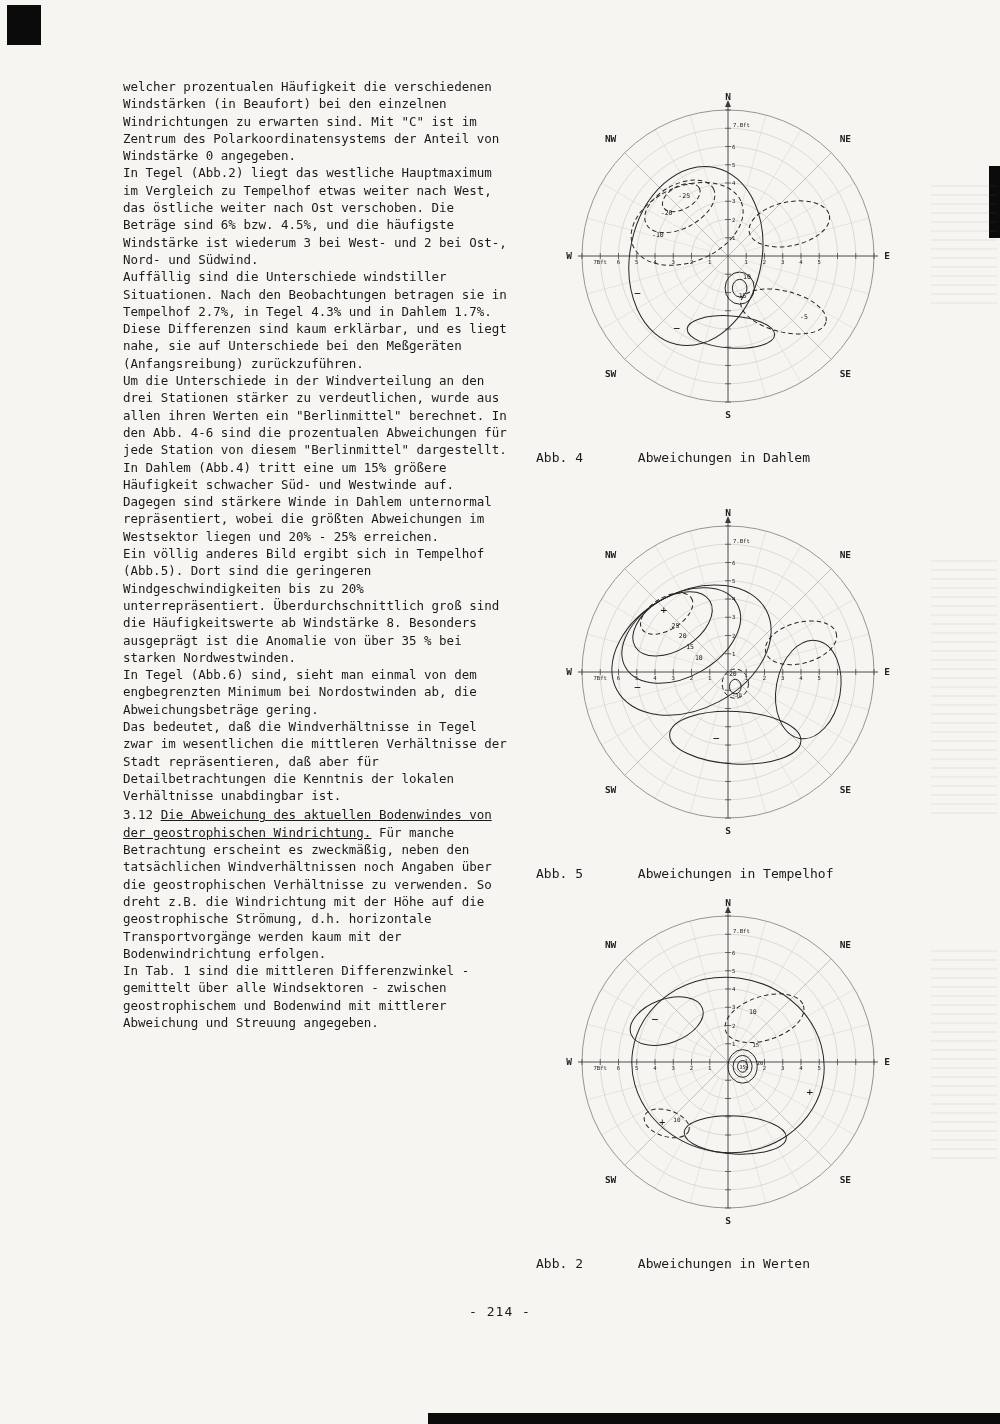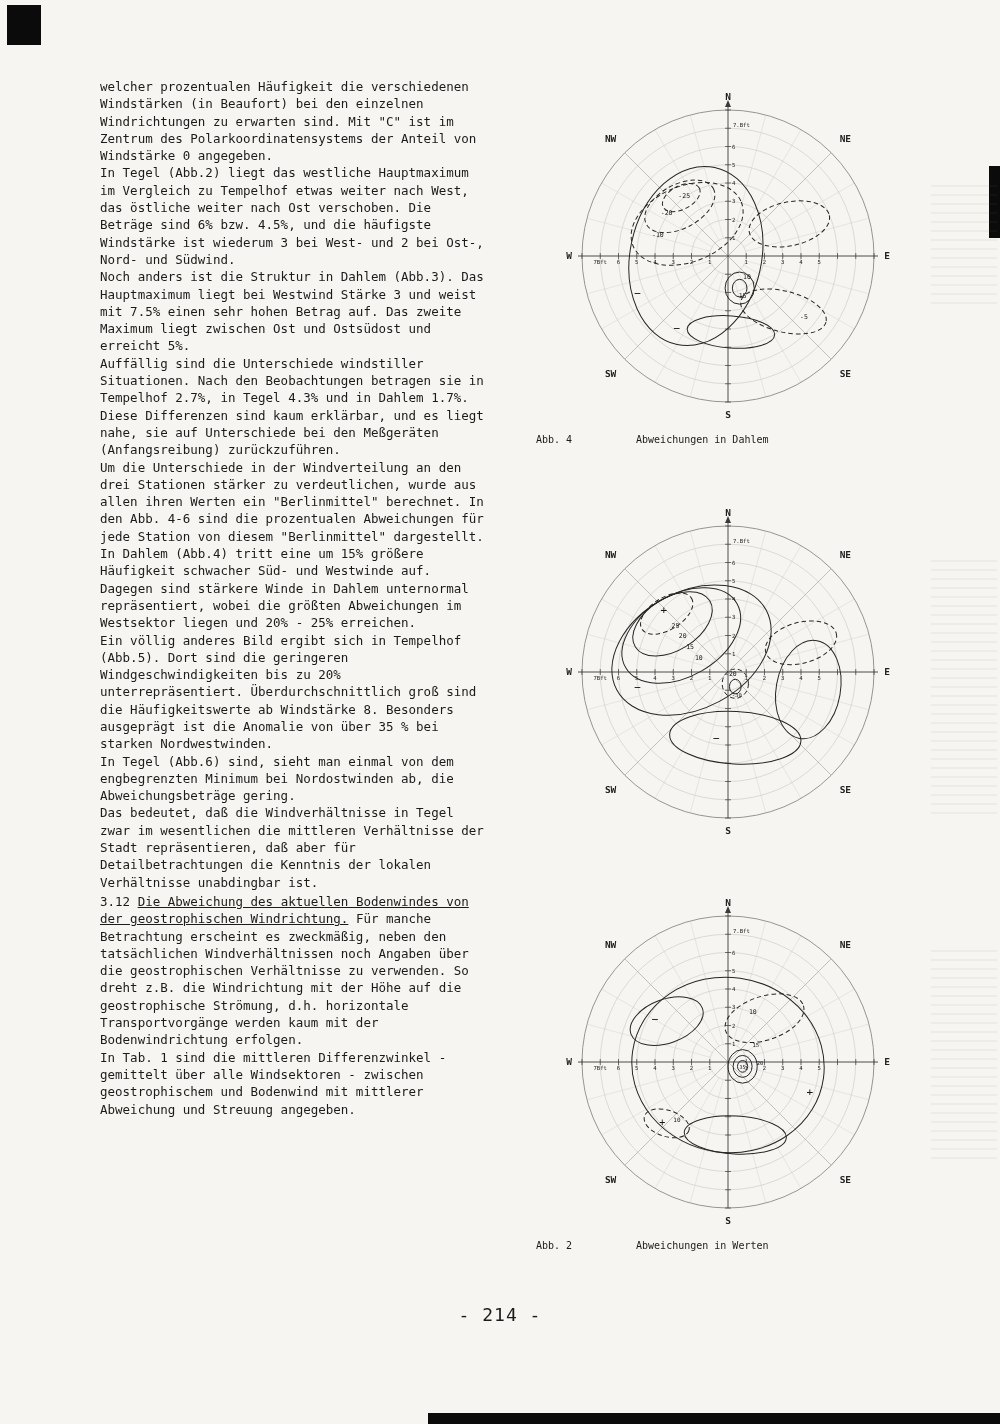--- a/index.html
+++ b/index.html
@@ -16,54 +16,53 @@
   .mark-bottom { position:absolute; left:428px; top:1413px; width:572px; height:11px; background:#0b0b0b; }
   .bleed {
     position:absolute; right:3px; width:66px; opacity:.5;
     background:repeating-linear-gradient(180deg, rgba(110,110,110,.14) 0 2px, transparent 2px 9px);
   }
   .bleed.b1 { top:185px; height:120px; }
   .bleed.b2 { top:560px; height:260px; }
   .bleed.b3 { top:950px; height:210px; }
   
   .text-col {
-    position:absolute; left:100px; top:78px; width:388px;
+    position:absolute; left:123px; top:78px; width:388px;
     font-size:12.5px; line-height:17.3px; text-align:left;
   }
   .para { margin:0; }
   .section-para { margin-top:2px; }
   .underlined { text-decoration:underline; }
   
   .fig { position:absolute; left:528px; width:410px; }
   .fig svg { display:block; }
-  .cap { margin-top:4px; padding-left:8px; font-size:10px; white-space:nowrap; }
+  .cap { margin-top:20px; padding-left:8px; font-size:13px; white-space:nowrap; }
   .cap-label { display:inline-block; min-width:90px; }
   .cap-text { display:inline-block; margin-left:4px; }
   .page-number {
     position:absolute; top:1304px; left:0; width:1000px;
-    text-align:center; font-size:18px; letter-spacing:1px;
+    text-align:center; font-size:13px; letter-spacing:1px;
   }
 </style>
 </head>
 <body>
 
 <div class="page">
 
   <div class="mark-tl"></div>
   <div class="mark-right"></div>
   <div class="mark-bottom"></div>
   <div class="bleed b1"></div>
   <div class="bleed b2"></div>
   <div class="bleed b3"></div>
 
   <div class="text-col">
     <div id="paras-before">
         <p class="para">welcher prozentualen Häufigkeit die verschiedenen Windstärken (in Beaufort) bei den einzelnen Windrichtungen zu erwarten sind. Mit "C" ist im Zentrum des Polarkoordinatensystems der Anteil von Windstärke 0 angegeben.</p>
         <p class="para">In Tegel (Abb.2) liegt das westliche Hauptmaximum im Vergleich zu Tempelhof etwas weiter nach West, das östliche weiter nach Ost verschoben. Die Beträge sind 6% bzw. 4.5%, und die häufigste Windstärke ist wiederum 3 bei West- und 2 bei Ost-, Nord- und Südwind.</p>
-        <p class="para">Noch anders ist die Struktur in Dahlem (Abb.3). Das Hauptmaximum liegt bei Westwind Stärke 3 und weist mit 7.5% einen sehr hohen Betrag auf. Das zweite Maximum liegt zwischen Ost und Ostsüdost und erreicht 5%.</p>
         <p class="para">Auffällig sind die Unterschiede windstiller Situationen. Nach den Beobachtungen betragen sie in Tempelhof 2.7%, in Tegel 4.3% und in Dahlem 1.7%. Diese Differenzen sind kaum erklärbar, und es liegt nahe, sie auf Unterschiede bei den Meßgeräten (Anfangsreibung) zurückzuführen.</p>
         <p class="para">Um die Unterschiede in der Windverteilung an den drei Stationen stärker zu verdeutlichen, wurde aus allen ihren Werten ein "Berlinmittel" berechnet. In den Abb. 4-6 sind die prozentualen Abweichungen für jede Station von diesem "Berlinmittel" dargestellt. In Dahlem (Abb.4) tritt eine um 15% größere Häufigkeit schwacher Süd- und Westwinde auf. Dagegen sind stärkere Winde in Dahlem unternormal repräsentiert, wobei die größten Abweichungen im Westsektor liegen und 20% - 25% erreichen.</p>
         <p class="para">Ein völlig anderes Bild ergibt sich in Tempelhof (Abb.5). Dort sind die geringeren Windgeschwindigkeiten bis zu 20% unterrepräsentiert. Überdurchschnittlich groß sind die Häufigkeitswerte ab Windstärke 8. Besonders ausgeprägt ist die Anomalie von über 35 % bei starken Nordwestwinden.</p>
         <p class="para">In Tegel (Abb.6) sind, sieht man einmal von dem engbegrenzten Minimum bei Nordostwinden ab, die Abweichungsbeträge gering.</p>
         <p class="para">Das bedeutet, daß die Windverhältnisse in Tegel zwar im wesentlichen die mittleren Verhältnisse der Stadt repräsentieren, daß aber für Detailbetrachtungen die Kenntnis der lokalen Verhältnisse unabdingbar ist.</p>
       </div>
     <p class="para section-para"><span>3.12 </span><span class="underlined">Die Abweichung des aktuellen Bodenwindes von der geostrophischen Windrichtung.</span><span> Für manche Betrachtung erscheint es zweckmäßig, neben den tatsächlichen Windverhältnissen noch Angaben über die geostrophischen Verhältnisse zu verwenden. So dreht z.B. die Windrichtung mit der Höhe auf die geostrophische Strömung, d.h. horizontale Transportvorgänge werden kaum mit der Bodenwindrichtung erfolgen.</span></p>
     <div id="paras-after">
         <p class="para">In Tab. 1 sind die mittleren Differenzwinkel - gemittelt über alle Windsektoren - zwischen geostrophischem und Bodenwind mit mittlerer Abweichung und Streuung angegeben.</p>
       </div>
@@ -309,20 +308,24 @@
           <text x="147.44" y="122.2" font-size="6.5" text-anchor="middle">25</text>
           <text x="154.74" y="132.42000000000002" font-size="6.5" text-anchor="middle">20</text>
           <text x="162.04" y="142.64" font-size="6.5" text-anchor="middle">15</text>
           <text x="170.8" y="154.32" font-size="6.5" text-anchor="middle">10</text>
           <text x="202.92" y="170.38" font-size="6.5" text-anchor="middle">-20</text>
           <text x="208.76" y="190.82" font-size="5.5" text-anchor="middle">-30</text>
           <text x="109.48" y="184.98" font-size="11" text-anchor="middle">−</text>
           <text x="188.32" y="236.07999999999998" font-size="11" text-anchor="middle">−</text>
         </g>
       </svg>
+    <figcaption class="cap">
+      <span class="cap-label">Abb. 5</span>
+      <span class="cap-text">Abweichungen in Tempelhof</span>
+    </figcaption>
   </figure>
 
   <figure class="fig" style="top:896px">
     <svg width="400" height="340" viewBox="0 0 400 340">
         <g fill="none">
           <circle cx="200" cy="166" r="18.25" stroke="#bcb8b1" stroke-width="0.45"></circle>
           <circle cx="200" cy="166" r="36.5" stroke="#bcb8b1" stroke-width="0.45"></circle>
           <circle cx="200" cy="166" r="54.75" stroke="#bcb8b1" stroke-width="0.45"></circle>
           <circle cx="200" cy="166" r="73" stroke="#bcb8b1" stroke-width="0.45"></circle>
           <circle cx="200" cy="166" r="91.25" stroke="#bcb8b1" stroke-width="0.45"></circle>

